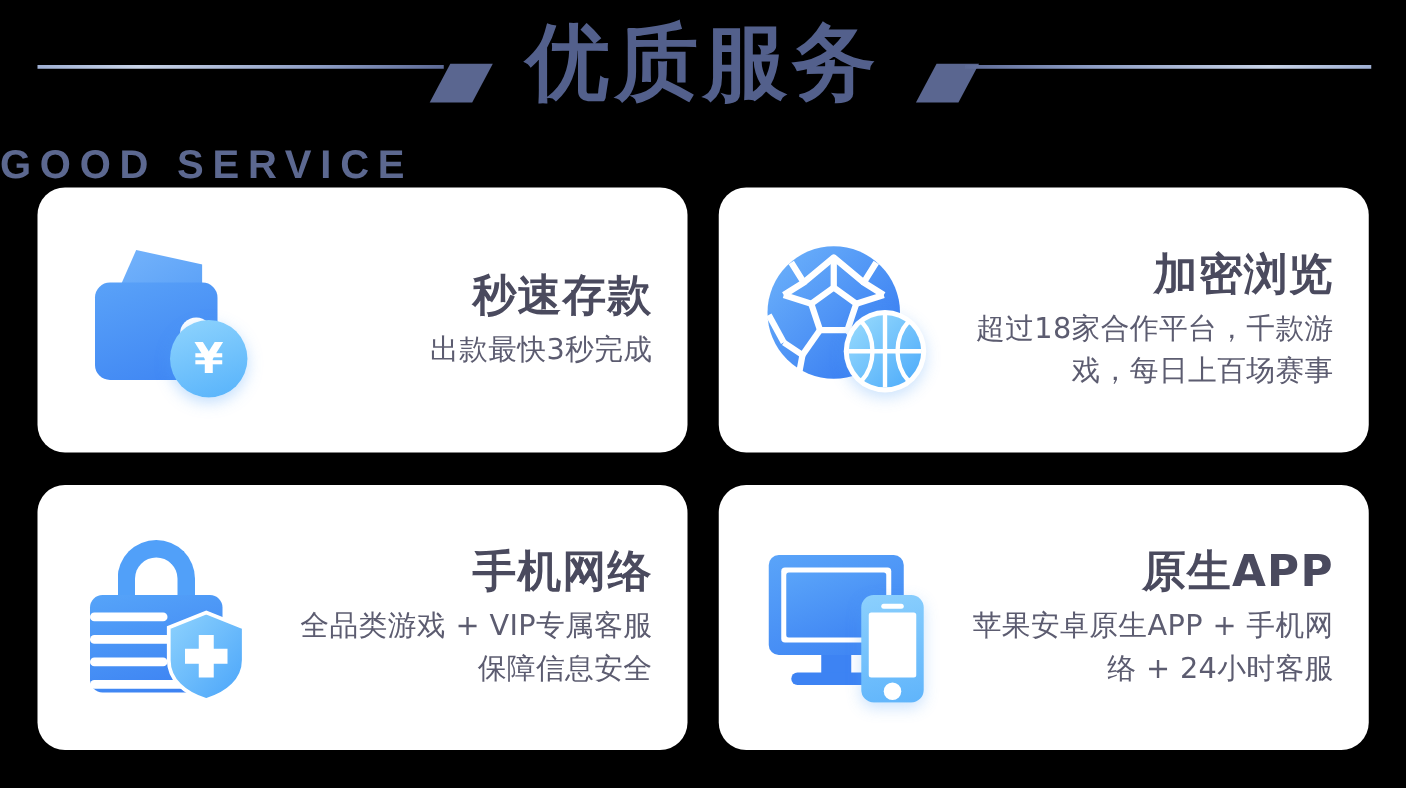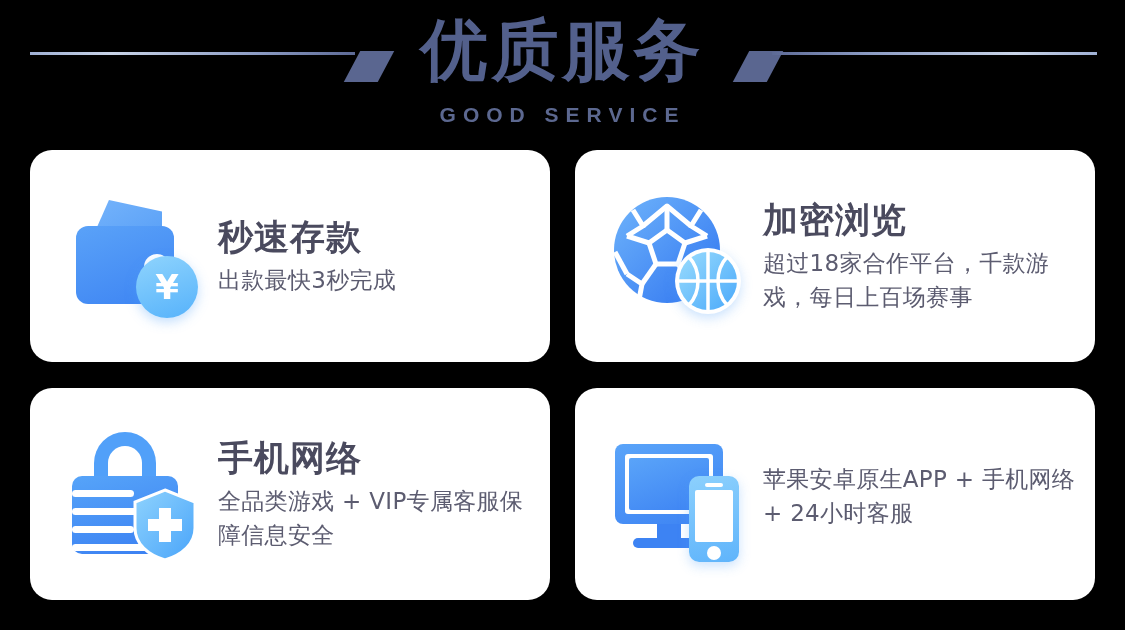--- a/index.html
+++ b/index.html
@@ -89,24 +89,23 @@
     line-height: 84px;
     font-weight: 700;
     color: #53608c;
     letter-spacing: 4px;
     font-family: "DejaVu Sans", "Liberation Sans", sans-serif;
   }
 
   .header-subtitle {
     position: absolute;
     left: 0;
-    top: 96px;
+    top: 112px;
     width: 1125px;
-    text-align: center;
-    font-size: 21px;
+    font-size: 32px;
     line-height: 38px;
     font-weight: 700;
     color: #5c6890;
     letter-spacing: 7px;
     font-family: "Liberation Sans", sans-serif;
   }
 
   
   .cards {
     position: absolute;
@@ -134,21 +133,22 @@
   .card-icon {
     position: relative;
     width: 140px;
     height: 140px;
     flex: 0 0 140px;
   }
 
   .card-text {
     flex: 1 1 auto;
     padding-left: 14px;
-    padding-right: 16px;
+    padding-right: 28px;
+    text-align: right;
   }
 
   .card-title {
     font-size: 35px;
     line-height: 44px;
     font-weight: 700;
     color: #4a4a5e;
     letter-spacing: 1px;
     font-family: "DejaVu Sans", "Liberation Sans", sans-serif;
     white-space: nowrap;
@@ -489,18 +489,19 @@
         <div class="mon-screen"></div>
         <div class="mon-inner"></div>
         <div class="mon-neck"></div>
         <div class="mon-base"></div>
         <div class="phone-body"></div>
         <div class="phone-screen"></div>
         <div class="phone-speaker"></div>
         <div class="phone-home"></div>
       </div>
       <div class="card-text">
+        <div class="card-title">原生APP</div>
         <div class="card-desc">苹果安卓原生APP + 手机网络 + 24小时客服</div>
       </div>
     </div>
 
   </div>
 </div>
 
 </body></html>

